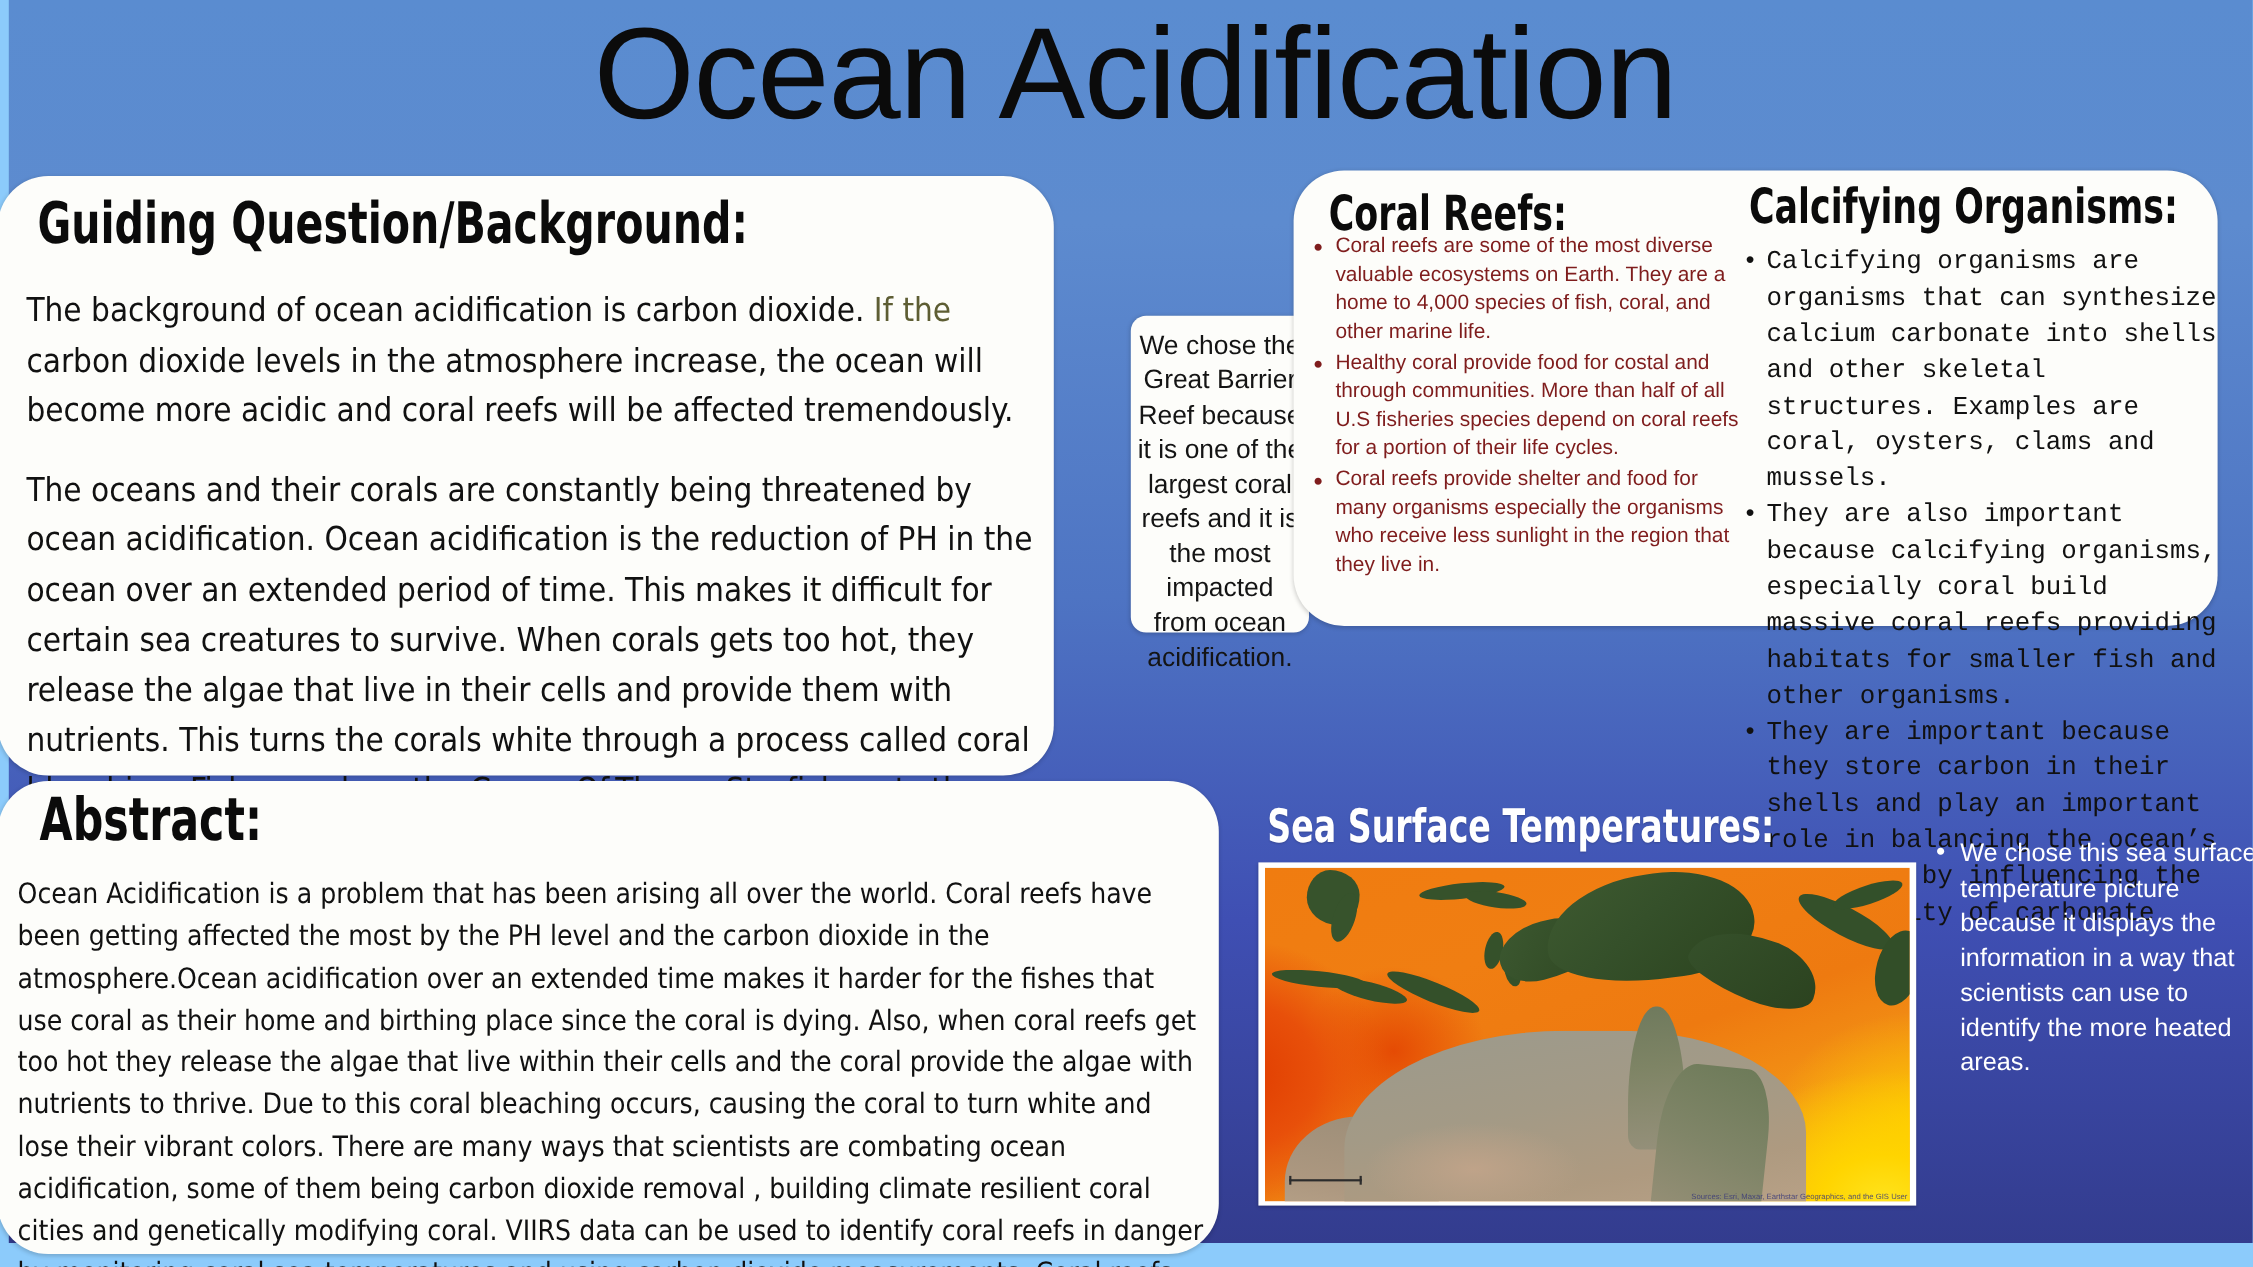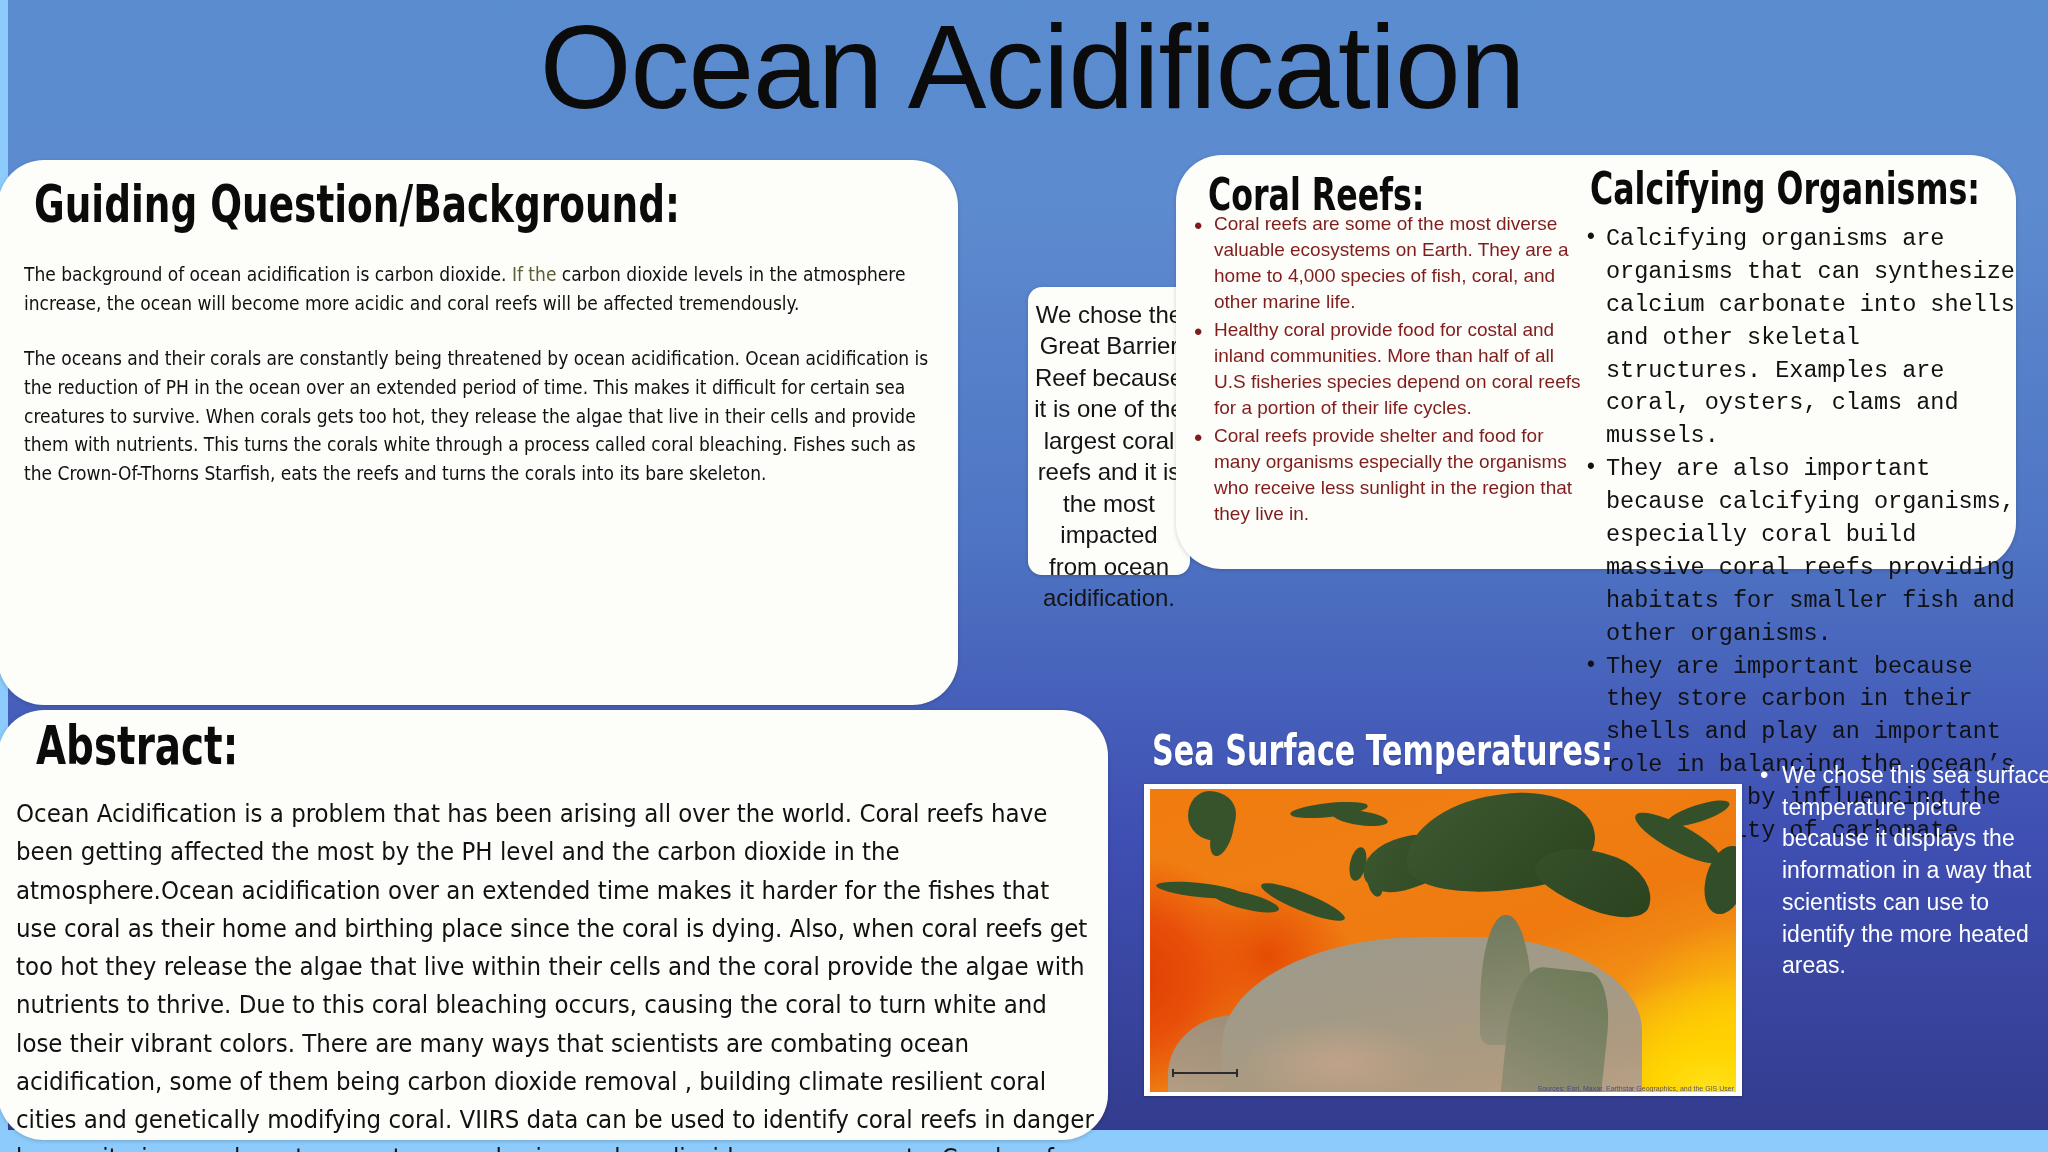--- a/index.html
+++ b/index.html
@@ -62,21 +62,21 @@
   }
 
   
   #card-guiding { left:-10px; top:160px; width:960px; height:545px; }
   #guiding-title {
     position:absolute; left:36px; top:14px;
     font-size:52px;
   }
   #guiding-body {
     position:absolute; left:26px; top:100px; width:920px;
-    font-size:19px; line-height:1.52;
+    font-size:30px; line-height:1.52;
   }
   #guiding-body p { margin-bottom:26px; }
   .hl-olive { color:#5d5d33; }
 
   
   #card-callout {
     left:1020px; top:287px; width:162px; height:288px;
     border-radius:14px;
   }
   #callout-text {
@@ -310,21 +310,21 @@
 
   <div class="card" id="card-callout">
     <div id="callout-text">We chose the Great Barrier Reef because it is one of the largest coral reefs and it is the most impacted from ocean acidification.</div>
   </div>
 
   <div class="card" id="card-right-top">
 
     <div class="cond-head" id="coral-title">Coral Reefs:</div>
     <ul id="coral-list">
       <li>Coral reefs are some of the most diverse valuable ecosystems on Earth. They are a home to 4,000 species of fish, coral, and other marine life.</li>
-      <li> Healthy coral provide food for costal and inland communities. More than half of all U.S fisheries species depend on coral reefs for a portion of their life cycles.</li>
+      <li> Healthy coral provide food for costal and through communities. More than half of all U.S fisheries species depend on coral reefs for a portion of their life cycles.</li>
       <li>Coral reefs provide shelter and food for many organisms especially the organisms who receive less sunlight in the region that they live in.</li>
     </ul>
 
     <div class="cond-head" id="calc-title">Calcifying Organisms:</div>
     <ul id="calc-list">
       <li>Calcifying organisms are organisms that can synthesize calcium carbonate into shells and other skeletal structures. Examples are coral, oysters, clams and mussels.</li>
       <li>They are also important because calcifying organisms, especially coral build massive coral reefs providing habitats for smaller fish and other organisms.</li>
       <li>They are important because they store carbon in their shells and play an important role in balancing the ocean’s chemistry by influencing the availability of carbonate ions.</li>
     </ul>
   </div>

